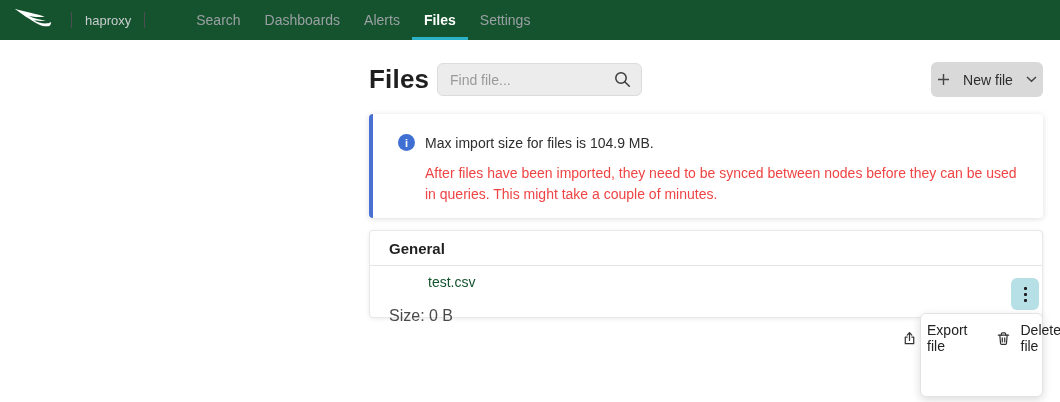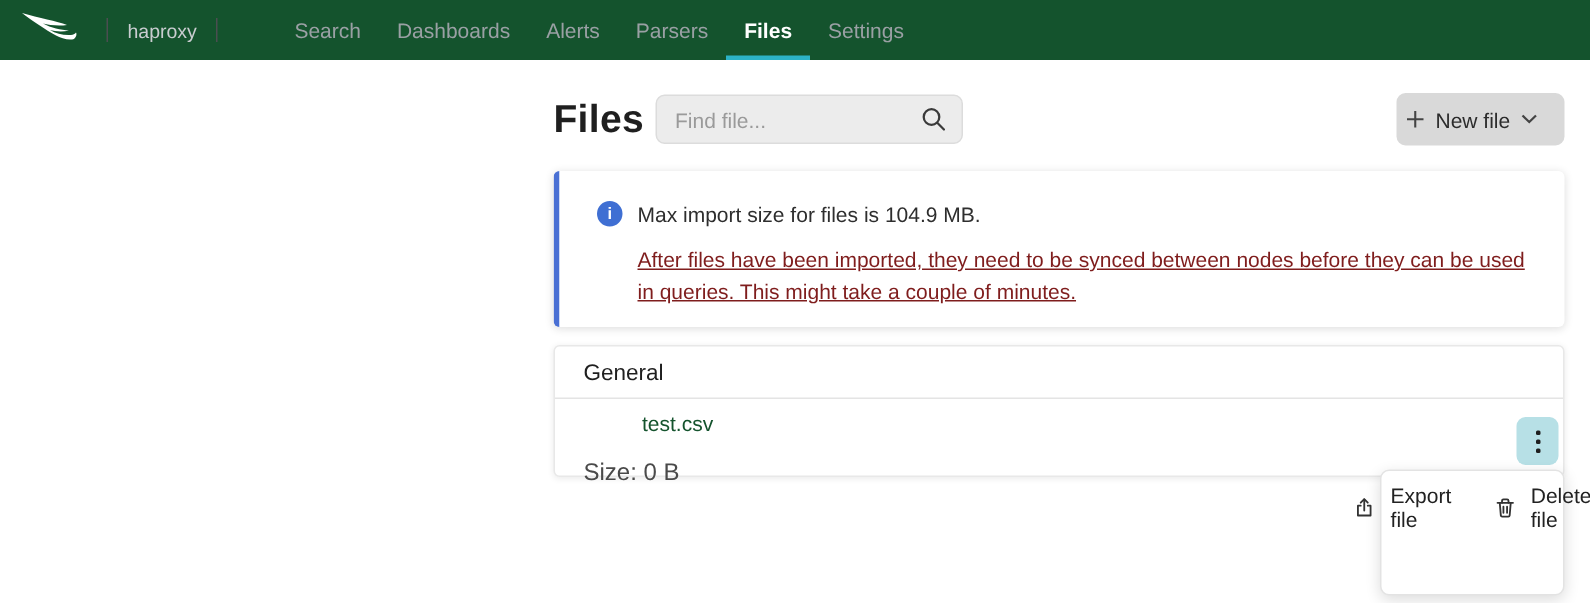--- a/index.html
+++ b/index.html
@@ -60,21 +60,21 @@
     border: none; outline: none; background: transparent;
     font-family: "Liberation Sans", sans-serif;
     font-size: 14px; color: #333;
   }
   .search-box input::placeholder { color: #9a9a9a; }
   .new-file-btn {
     position: absolute; right: 0; top: 0;
     height: 35px; width: 112px;
     background: #d9d9d9;
     border: none; border-radius: 6px;
-    display: flex; align-items: center; justify-content: flex-start; gap: 7px;
+    display: flex; align-items: center; justify-content: space-between; gap: 7px;
     font-family: "Liberation Sans", sans-serif;
     font-size: 14px; color: #2c2c2c;
     cursor: pointer;
   }
 
   
   .alert {
     position: absolute; left: 369px; top: 114px;
     width: 674px; height: 104px;
     background: #fff;
@@ -85,40 +85,39 @@
   }
   .alert-line1 { display: flex; align-items: center; gap: 10px; font-size: 14px; color: #2e2e2e; }
   .info-icon {
     width: 17px; height: 17px; flex: 0 0 17px;
     background: #3f6fd3; border-radius: 50%;
     color: #fff; font-size: 11px; font-weight: bold; font-style: normal;
     display: flex; align-items: center; justify-content: center;
   }
   .alert-line2 {
     margin: 12px 0 0 27px;
-    font-size: 14px; line-height: 21px; color: #7f1d1d;
+    font-size: 14px; line-height: 21px; color: #ef4444;
     max-width: 610px;
-    text-decoration: underline;
   }
 
   
   .card {
     position: absolute; left: 369px; top: 230px;
     width: 674px; height: 88px;
     background: #fff;
     border: 1px solid #e8e8e8;
     border-radius: 4px;
     box-shadow: 0 1px 4px rgba(0,0,0,0.08);
   }
   .card-header {
     height: 35px;
     border-bottom: 1px solid #e4e4e4;
     display: flex; align-items: center;
     padding: 0 19px;
-    font-size: 15px; font-weight: normal; color: #1f1f1f;
+    font-size: 15px; font-weight: bold; color: #1f1f1f;
   }
   .file-row {
     position: relative; height: 51px;
     padding: 8px 40px 0 19px;
   }
   .file-name { font-size: 14px; color: #14532d; margin-left: 39px; }
   .file-size { font-size: 16px; color: #4a4a4a; margin-top: 17px; }
   .kebab-btn {
     position: absolute; right: 3px; top: 12px;
     width: 28px; height: 32px;
@@ -158,21 +157,20 @@
       <path d="M1 3 C 18 8 36 11 46 15 C 38 16.2 28 15.2 22 13.5 C 30 18 40 20 48 20.5 C 42 22 34 21.5 29 20 C 35 24 43 25.5 50 25 C 52 24.8 54 24 55 22.5 C 56 24 55.5 27 53 29 C 48 30.5 40 28.5 35 25.5 C 25 20 10 10 1 3 Z"></path>
     </svg>
   </div>
   <div class="nav-sep"></div>
   <div class="repo-name">haproxy</div>
   <div class="nav-sep"></div>
   <div class="nav-items">
     <div class="nav-item">Search</div>
     <div class="nav-item">Dashboards</div>
     <div class="nav-item">Alerts</div>
-    <div class="nav-item">Parsers</div>
     <div class="nav-item active">Files</div>
     <div class="nav-item">Settings</div>
   </div>
 </div>
 
 <div class="page-header">
   <div class="page-title">Files</div>
   <div class="search-box">
     <input type="text" placeholder="Find file..." style="">
     <svg width="17" height="17" viewBox="0 0 17 17" fill="none" stroke="#3a3a3a" stroke-width="1.5">

